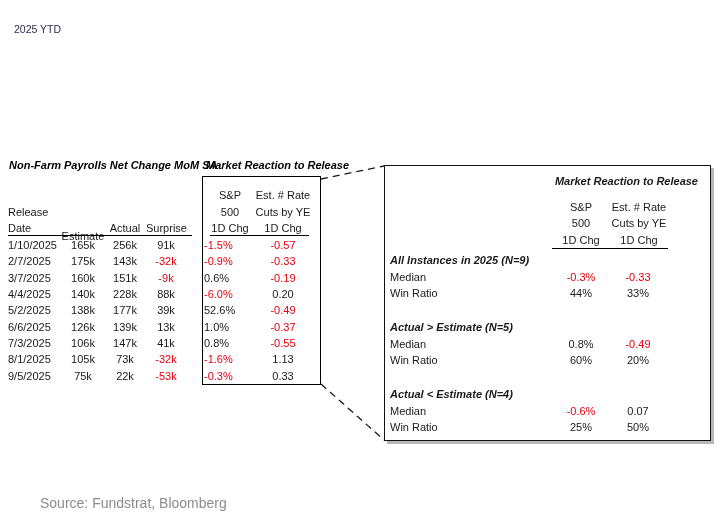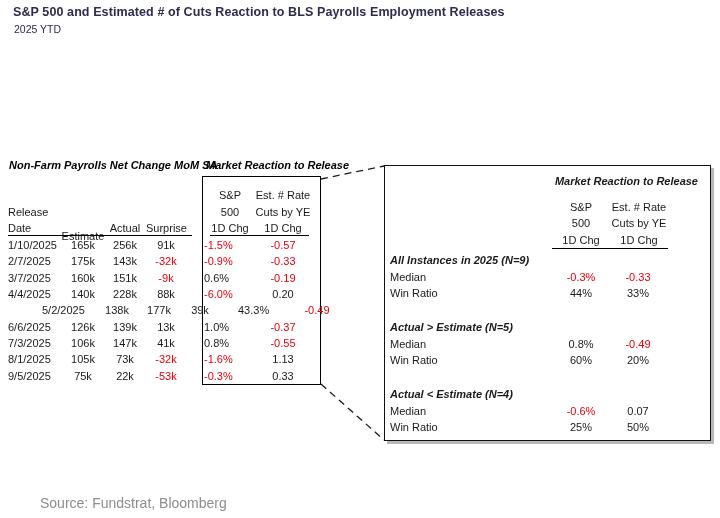--- a/index.html
+++ b/index.html
@@ -63,21 +63,20 @@
 
   .neg { color:var(--neg,#e8000d); }
   .connectors { position:absolute; left:0; top:0; pointer-events:none; }
   .source { position:absolute; left:40px; top:495px; font-size:14px; color:var(--source-color,#8c8c8c); }
 </style>
 </head>
 <body>
 
 <div class="canvas">
 
-  <div class="abs fig-title">S&amp;P 500 and Estimated # of Cuts Reaction to BLS Payrolls Employment Releases</div>
   <div class="abs fig-sub">2025 YTD</div>
 
   <div class="abs sec sec-left">Non-Farm Payrolls Net Change MoM SA</div>
   <div class="abs sec sec-mid">Market Reaction to Release</div>
 
   <div class="abs hdr h-release">Release</div>
   <div class="abs hdr h-date">Date</div>
   <div class="abs hdr h-est">Estimate</div>
   <div class="abs hdr h-act">Actual</div>
   <div class="abs hdr h-sur">Surprise</div>
@@ -119,26 +118,26 @@
         <span class="cell c-cut neg">-0.19</span>
       </div>
       <div class="trow" style="top: 288.05px;">
         <span class="cell c-date">4/4/2025</span>
         <span class="cell c-est">140k</span>
         <span class="cell c-act">228k</span>
         <span class="cell c-sur">88k</span>
         <span class="cell c-spx neg">-6.0%</span>
         <span class="cell c-cut">0.20</span>
       </div>
-      <div class="trow" style="top: 304.4px; margin-left: 34px;">
+      <div class="trow" style="top: 304.4px;">
         <span class="cell c-date">5/2/2025</span>
         <span class="cell c-est">138k</span>
         <span class="cell c-act">177k</span>
         <span class="cell c-sur">39k</span>
-        <span class="cell c-spx">43.3%</span>
+        <span class="cell c-spx">52.6%</span>
         <span class="cell c-cut neg">-0.49</span>
       </div>
       <div class="trow" style="top: 320.75px;">
         <span class="cell c-date">6/6/2025</span>
         <span class="cell c-est">126k</span>
         <span class="cell c-act">139k</span>
         <span class="cell c-sur">13k</span>
         <span class="cell c-spx">1.0%</span>
         <span class="cell c-cut neg">-0.37</span>
       </div>

